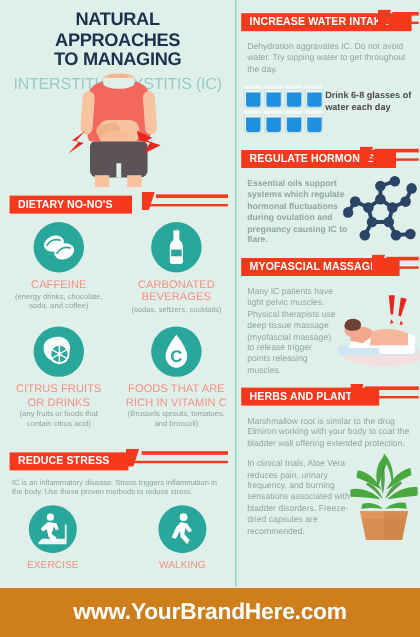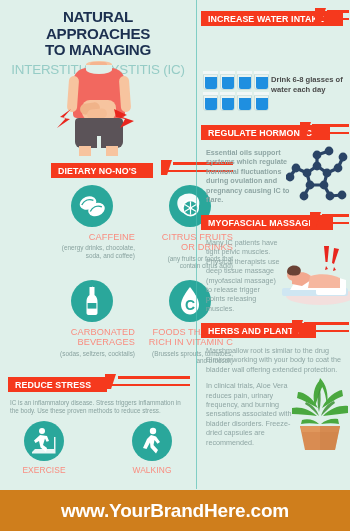--- a/index.html
+++ b/index.html
@@ -70,24 +70,24 @@
     position:absolute; top:0; height:15px; width:11px;
     background:#f5391d;
     clip-path: polygon(0 0, 100% 0, 55% 100%, 0% 100%);
   }
   .banner .tail {
     position:absolute; top:1.5px; height:3px; background:#f5391d;
   }
   .banner .tail2 { position:absolute; top:9.5px; height:2.5px; background:#f5391d; }
 
   
-  .sec-dietary { position:absolute; left:0; top:160px; width:196px;margin-left:43px; }
+  .sec-dietary { position:absolute; left:0; top:160px; width:196px; }
   .sec-dietary .banner-wrap { padding-left:8px; }
   .diet-grid { display:flex; flex-wrap:wrap; margin-top:6px; }
-  .diet-item { width:50%; text-align:right; padding:4px 6px 6px 6px; }
+  .diet-item { width:50%; text-align:center; padding:4px 6px 6px 6px; }
   .circ {
     width:42px; height:42px; border-radius:50%; background:#2aa79b;
     margin:0 auto 5px auto; position:relative; display:flex;
     align-items:center; justify-content:center;
   }
   .diet-title {
     color:#f98d80; font-size:9.2px; font-weight:normal; line-height:10.4px;
     letter-spacing:.1px;
   }
   .diet-sub { color:#8aa3a0; font-size:6.4px; line-height:7.6px; margin-top:2px; }
@@ -185,20 +185,33 @@
               <ellipse cx="18.5" cy="15.5" rx="8.5" ry="6.4" fill="#fff" transform="rotate(-22 18.5 15.5)"></ellipse>
               <path d="M12 15 C15.5 12, 20.5 11.5, 24.5 15" stroke="#2aa79b" stroke-width="1.4" fill="none" transform="rotate(-22 18.5 15.5)"></path>
             </svg>
           </div>
           <div class="diet-title">CAFFEINE</div>
           <div class="diet-sub">(energy drinks, chocolate, soda, and coffee)</div>
         </div>
 
         <div class="diet-item">
           <div class="circ">
+            <svg width="26" height="30" viewBox="0 0 26 30">
+              <rect x="10.5" y="1" width="5" height="4" fill="#fff"></rect>
+              <path d="M10.5 5 L10.5 9 C8 11, 7.5 13, 7.5 16 L7.5 27 C7.5 28.2 8.3 29 9.5 29 L16.5 29 C17.7 29 18.5 28.2 18.5 27 L18.5 16 C18.5 13 18 11 15.5 9 L15.5 5 Z" fill="#fff"></path>
+              <rect x="8.6" y="17" width="8.8" height="5.6" fill="#2aa79b"></rect>
+              <path d="M13 0 L16 -3" stroke="#fff" stroke-width="1.6"></path>
+            </svg>
+          </div>
+          <div class="diet-title">CARBONATED BEVERAGES</div>
+          <div class="diet-sub">(sodas, seltzers, cocktails)</div>
+        </div>
+
+        <div class="diet-item">
+          <div class="circ">
             <svg width="30" height="28" viewBox="0 0 30 28">
               <path d="M6 4 C12 0, 20 1, 23 6 C26 11, 24 18, 18 21 C12 24, 5 21, 3 15 C1.5 10.5 2.5 6 6 4 Z" fill="#fff" opacity=".95"></path>
               <circle cx="15.5" cy="16" r="8.5" fill="#fff"></circle>
               <circle cx="15.5" cy="16" r="6.8" fill="#2aa79b"></circle>
               <g stroke="#fff" stroke-width="1.2">
                 <line x1="15.5" y1="16" x2="15.5" y2="9.3"></line>
                 <line x1="15.5" y1="16" x2="21.3" y2="12.6"></line>
                 <line x1="15.5" y1="16" x2="21.3" y2="19.4"></line>
                 <line x1="15.5" y1="16" x2="15.5" y2="22.7"></line>
                 <line x1="15.5" y1="16" x2="9.7" y2="19.4"></line>
@@ -206,33 +219,20 @@
               </g>
               <circle cx="15.5" cy="16" r="1.6" fill="#fff"></circle>
             </svg>
           </div>
           <div class="diet-title">CITRUS FRUITS OR DRINKS</div>
           <div class="diet-sub">(any fruits or foods that contain citrus acid)</div>
         </div>
 
         <div class="diet-item">
           <div class="circ">
-            <svg width="26" height="30" viewBox="0 0 26 30">
-              <rect x="10.5" y="1" width="5" height="4" fill="#fff"></rect>
-              <path d="M10.5 5 L10.5 9 C8 11, 7.5 13, 7.5 16 L7.5 27 C7.5 28.2 8.3 29 9.5 29 L16.5 29 C17.7 29 18.5 28.2 18.5 27 L18.5 16 C18.5 13 18 11 15.5 9 L15.5 5 Z" fill="#fff"></path>
-              <rect x="8.6" y="17" width="8.8" height="5.6" fill="#2aa79b"></rect>
-              <path d="M13 0 L16 -3" stroke="#fff" stroke-width="1.6"></path>
-            </svg>
-          </div>
-          <div class="diet-title">CARBONATED BEVERAGES</div>
-          <div class="diet-sub">(sodas, seltzers, cocktails)</div>
-        </div>
-
-        <div class="diet-item">
-          <div class="circ">
             <svg width="24" height="30" viewBox="0 0 24 30">
               <path d="M12 1 C12 1 3 12 3 18.5 C3 24 7 28.5 12 28.5 C17 28.5 21 24 21 18.5 C21 12 12 1 12 1 Z" fill="#fff"></path>
               <text x="12" y="24" font-family="Liberation Sans, sans-serif" font-size="14" font-weight="bold" fill="#2aa79b" text-anchor="middle">C</text>
             </svg>
           </div>
           <div class="diet-title">FOODS THAT ARE RICH IN VITAMIN C</div>
           <div class="diet-sub">(Brussels sprouts, tomatoes, and broccoli)</div>
         </div>
 
       </div>
@@ -277,20 +277,21 @@
 
   <div class="col-right">
 
     <div class="rsec" style="top:8px; height:112px;">
       <div class="banner">
         <div class="bar"><span>INCREASE WATER INTAKE</span></div>
         <div class="slant" style="left:114px;"></div>
         <div class="tail" style="left:126px; width:22px;"></div>
         <div class="tail2" style="left:120px; width:28px;"></div>
       </div>
+      <div class="r-body">Dehydration aggravates IC. Do not avoid water. Try sipping water to get throughout the day.</div>
 
       <div class="glasses">
         <div class="g-row">
           <div class="glass">
               <div class="g-out"></div>
               <div class="g-water"></div>
               <div class="g-lip"></div>
             </div>
           <div class="glass">
               <div class="g-out"></div>

